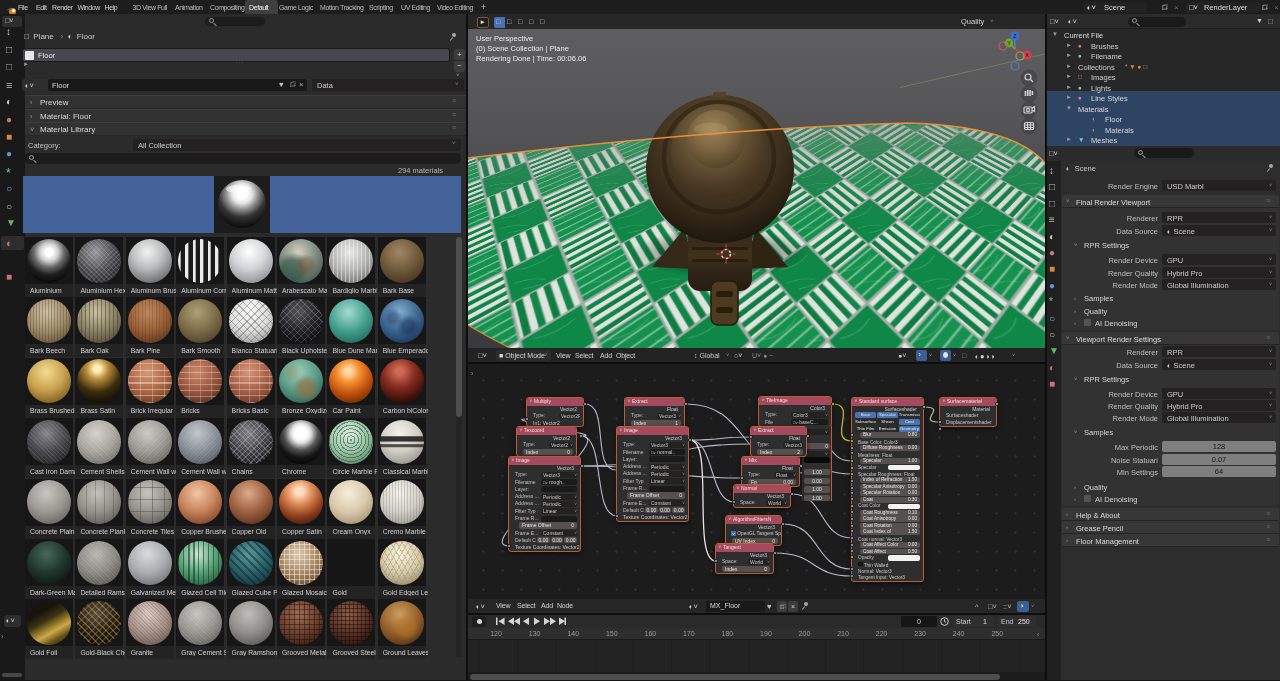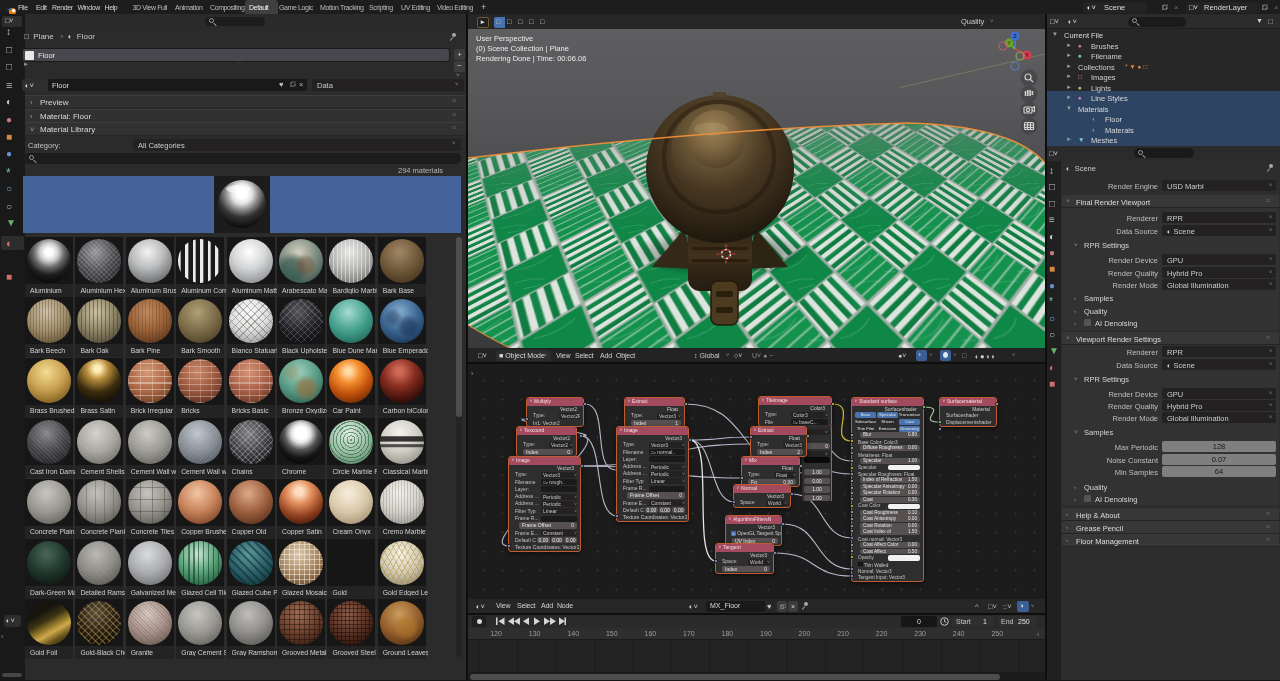--- a/index.html
+++ b/index.html
@@ -99,21 +99,21 @@
 <div class="tx" style="left:452px;top:97px;font-size:7px;color:#6a6a6a;">≡</div>
 <div class="abs" style="left:25px;top:109px;width:441px;height:13.5px;background:#313131;border-top:1px solid #3d3d3d;border-bottom:1px solid #262626;"></div>
 <div class="tx" style="left:30px;top:112px;font-size:7.5px;color:#9f9f9f;">›</div>
 <div class="tx" style="left:40px;top:112px;font-size:8px;color:#dadada;">Material: Floor</div>
 <div class="tx" style="left:452px;top:111px;font-size:7px;color:#6a6a6a;">≡</div>
 <div class="abs" style="left:25px;top:122px;width:441px;height:13.5px;background:#313131;border-top:1px solid #3d3d3d;border-bottom:1px solid #262626;"></div>
 <div class="tx" style="left:30px;top:125px;font-size:7.5px;color:#9f9f9f;">˅</div>
 <div class="tx" style="left:40px;top:125px;font-size:8px;color:#dadada;">Material Library</div>
 <div class="tx" style="left:452px;top:124px;font-size:7px;color:#6a6a6a;">≡</div>
 <div class="tx" style="left:28px;top:141px;font-size:7.5px;color:#c3c3c3;">Category:</div>
-<div class="dd" style="left:133px;top:139px;width:328px;height:12px;font-size:7.5px;padding:1.5px 0 0 5px;">All Categories</div>
+<div class="dd" style="left:133px;top:139px;width:328px;height:12px;font-size:7.5px;padding:1.5px 0 0 5px;">All Collection</div>
 <div class="ddc" style="left:452px;top:140px;font-size:6px;">˅</div>
 <div class="abs" style="left:24px;top:153px;width:437px;height:11px;background:#1c1c1c;border-radius:5px;"></div>
 <div class="mgc" style="left:29px;top:155px;"></div>
 <div class="mgt" style="left:33px;top:161px;"></div>
 <div class="tx" style="left:398px;top:166px;font-size:7.5px;color:#b5b5b5;">294 materials</div>
 <div class="abs" style="left:23px;top:176px;width:438px;height:57px;background:#44639a;"></div>
 <div class="abs" style="left:214px;top:176px;width:56px;height:57px;background:#1c1c1c;"></div>
 <div class="abs" style="left:218px;top:180px;width:48px;height:48px;border-radius:50%;background:radial-gradient(circle at 50% 28%,#ffffff 0 12%,#e4e4e4 24%,#909090 38%,#333 56%,#0d0d0d 80%,#000 95%);"></div>
 <div class="abs" style="left:226px;top:185px;width:24px;height:8px;border-radius:50%;background:rgba(255,255,255,.6);"></div>
 <div class="abs" style="left:25.0px;top:237.0px;width:48px;height:47px;background:#161616;"></div>
@@ -1086,23 +1086,23 @@
 <div class="tx" style="right:122px;left:auto;top:402px;font-size:7.5px;color:#bfbfbf;">Render Quality</div>
 <div class="dd" style="left:1162px;top:400px;width:114px;height:11px;font-size:7.5px;padding:1.5px 0 0 5px;">Hybrid Pro</div>
 <div class="ddc" style="left:1269px;top:401.5px;font-size:5.5px;">˅</div>
 <div class="tx" style="right:122px;left:auto;top:414px;font-size:7.5px;color:#bfbfbf;">Render Mode</div>
 <div class="dd" style="left:1162px;top:412px;width:114px;height:11px;font-size:7.5px;padding:1.5px 0 0 5px;">Global Illumination</div>
 <div class="ddc" style="left:1269px;top:413.5px;font-size:5.5px;">˅</div>
 <div class="tx" style="left:1074px;top:428.5px;font-size:6px;color:#9f9f9f;">˅</div>
 <div class="tx" style="left:1084px;top:428px;font-size:7.5px;color:#d6d6d6;">Samples</div>
 <div class="tx" style="right:122px;left:auto;top:443px;font-size:7.5px;color:#bfbfbf;">Max Periodic</div>
 <div class="abs" style="left:1162px;top:441px;width:114px;height:11px;background:#7f7f7f;border-radius:2px;color:#161616;font-size:7.5px;text-align:center;line-height:11px;">128</div>
-<div class="tx" style="right:122px;left:auto;top:456px;font-size:7.5px;color:#bfbfbf;">Noise Constant</div>
+<div class="tx" style="right:122px;left:auto;top:456px;font-size:7.5px;color:#bfbfbf;">Noise Statuari</div>
 <div class="abs" style="left:1162px;top:454px;width:114px;height:11px;background:#7f7f7f;border-radius:2px;color:#161616;font-size:7.5px;text-align:center;line-height:11px;">0.07</div>
-<div class="tx" style="right:122px;left:auto;top:468px;font-size:7.5px;color:#bfbfbf;">Min Samples</div>
+<div class="tx" style="right:122px;left:auto;top:468px;font-size:7.5px;color:#bfbfbf;">Min Settings</div>
 <div class="abs" style="left:1162px;top:466px;width:114px;height:11px;background:#7f7f7f;border-radius:2px;color:#161616;font-size:7.5px;text-align:center;line-height:11px;">64</div>
 <div class="tx" style="left:1074px;top:483.5px;font-size:6px;color:#9f9f9f;">›</div>
 <div class="tx" style="left:1084px;top:483px;font-size:7.5px;color:#d6d6d6;">Quality</div>
 <div class="tx" style="left:1074px;top:495.5px;font-size:6px;color:#9f9f9f;">›</div>
 <div class="abs" style="left:1084px;top:495px;width:7px;height:7px;background:#545454;border-radius:1px;"></div>
 <div class="tx" style="left:1095px;top:495px;font-size:7.5px;color:#d6d6d6;">AI Denoising</div>
 <div class="abs" style="left:1062px;top:508px;width:217px;height:13px;background:#373737;border-radius:2px 2px 0 0;border-bottom:1px solid #242424;"></div>
 <div class="tx" style="left:1066px;top:511px;font-size:6px;color:#9f9f9f;">›</div>
 <div class="tx" style="left:1076px;top:510.5px;font-size:7.5px;color:#dcdcdc;">Help &amp; About</div>
 <div class="tx" style="left:1266px;top:510px;font-size:7px;color:#6a6a6a;">≡</div>

